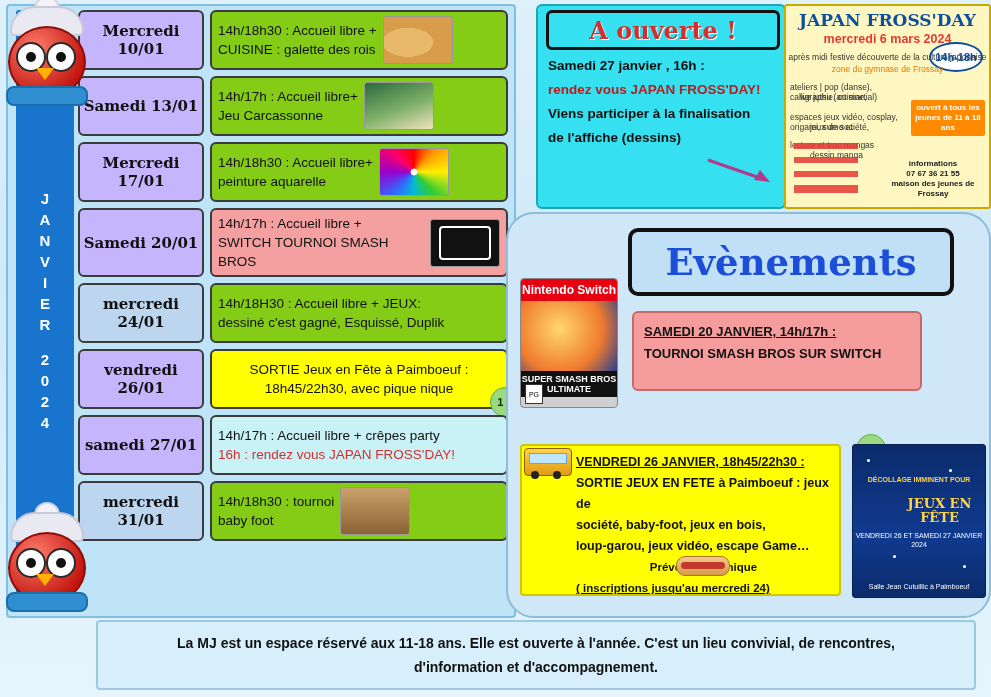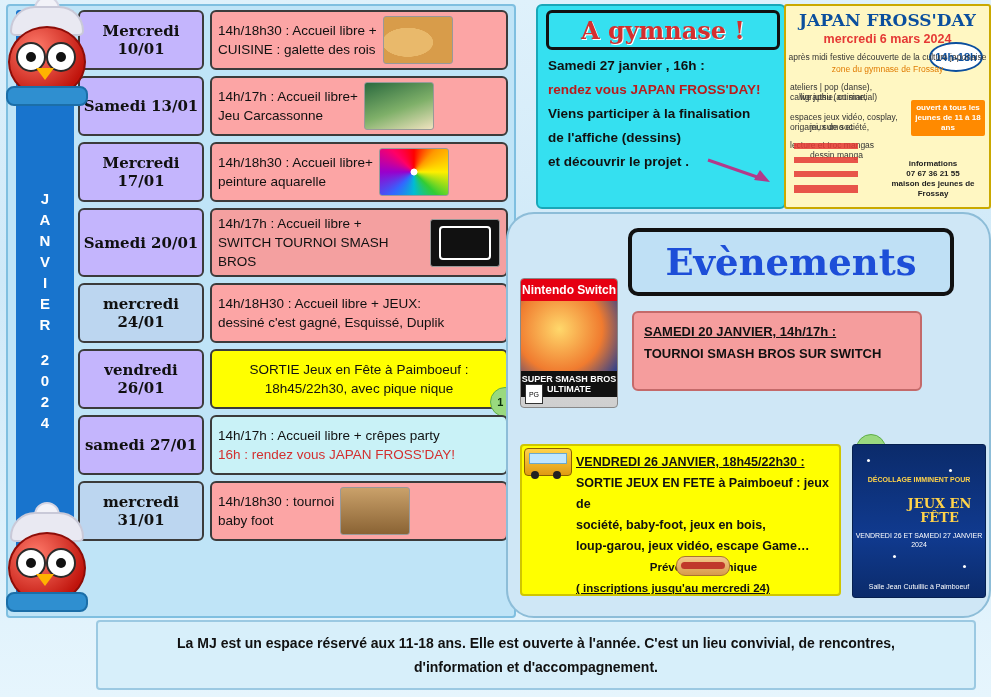--- a/index.html
+++ b/index.html
@@ -51,21 +51,21 @@
     font-size:13.5px;color:#111;min-height:48px;
   }
   .desc-text{line-height:19px;}
   .thumb{
     width:68px;height:46px;margin-left:6px;border-radius:3px;flex:0 0 auto;
     border:1px solid #999;
   }
   .tag-red{background:#f4a0a0;}
   .tag-yellow{background:#ffff00;}
   .tag-cyan{background:#c9f2f7;}
-  .tag-white{background:#fca5a5;}
+  .tag-white{background:#84cc16;}
 
   .date-y{background:#c4b5fd;}
   .date-b{background:#bcd6f0;}
 
   
   .th-galette{background:
      radial-gradient(ellipse at 35% 55%, #e9b96b 0 40%, #d89c4a 41% 100%),
      linear-gradient(135deg,#f2cf94,#cf9a4d);}
   .th-carcassonne{background:linear-gradient(160deg,#2b6a3f,#7fb069 55%,#f0e3c0);}
   .th-aquarelle{background:
@@ -353,27 +353,26 @@
       <div class="pup"></div>
     </div>
   <div class="eye r">
       <div class="pup"></div>
     </div>
   <div class="beak"></div>
     <div class="scarf"></div>
 </div>
 
 <div class="retenir">
-  <div class="retenir-title">A gymnase !</div>
+  <div class="retenir-title">A ouverte !</div>
   <div class="retenir-body">
     <div>Samedi 27 janvier , 16h  :</div>
     <div class="red">rendez vous JAPAN FROSS'DAY!</div>
     <div>Viens participer à la finalisation</div>
     <div>de l'affiche (dessins)</div>
-    <div>et découvrir le projet .</div>
   </div>
   <svg class="arrow" viewBox="0 0 66 26">
     <line x1="2" y1="2" x2="54" y2="20" stroke="#b23a8a" stroke-width="3"></line>
     <polygon points="64,24 48,22 54,12" fill="#b23a8a"></polygon>
   </svg>
 </div>
 
 <div class="poster">
   <div class="p-title">JAPAN FROSS'DAY</div>
   <div class="p-sub">mercredi 6 mars 2024</div>

